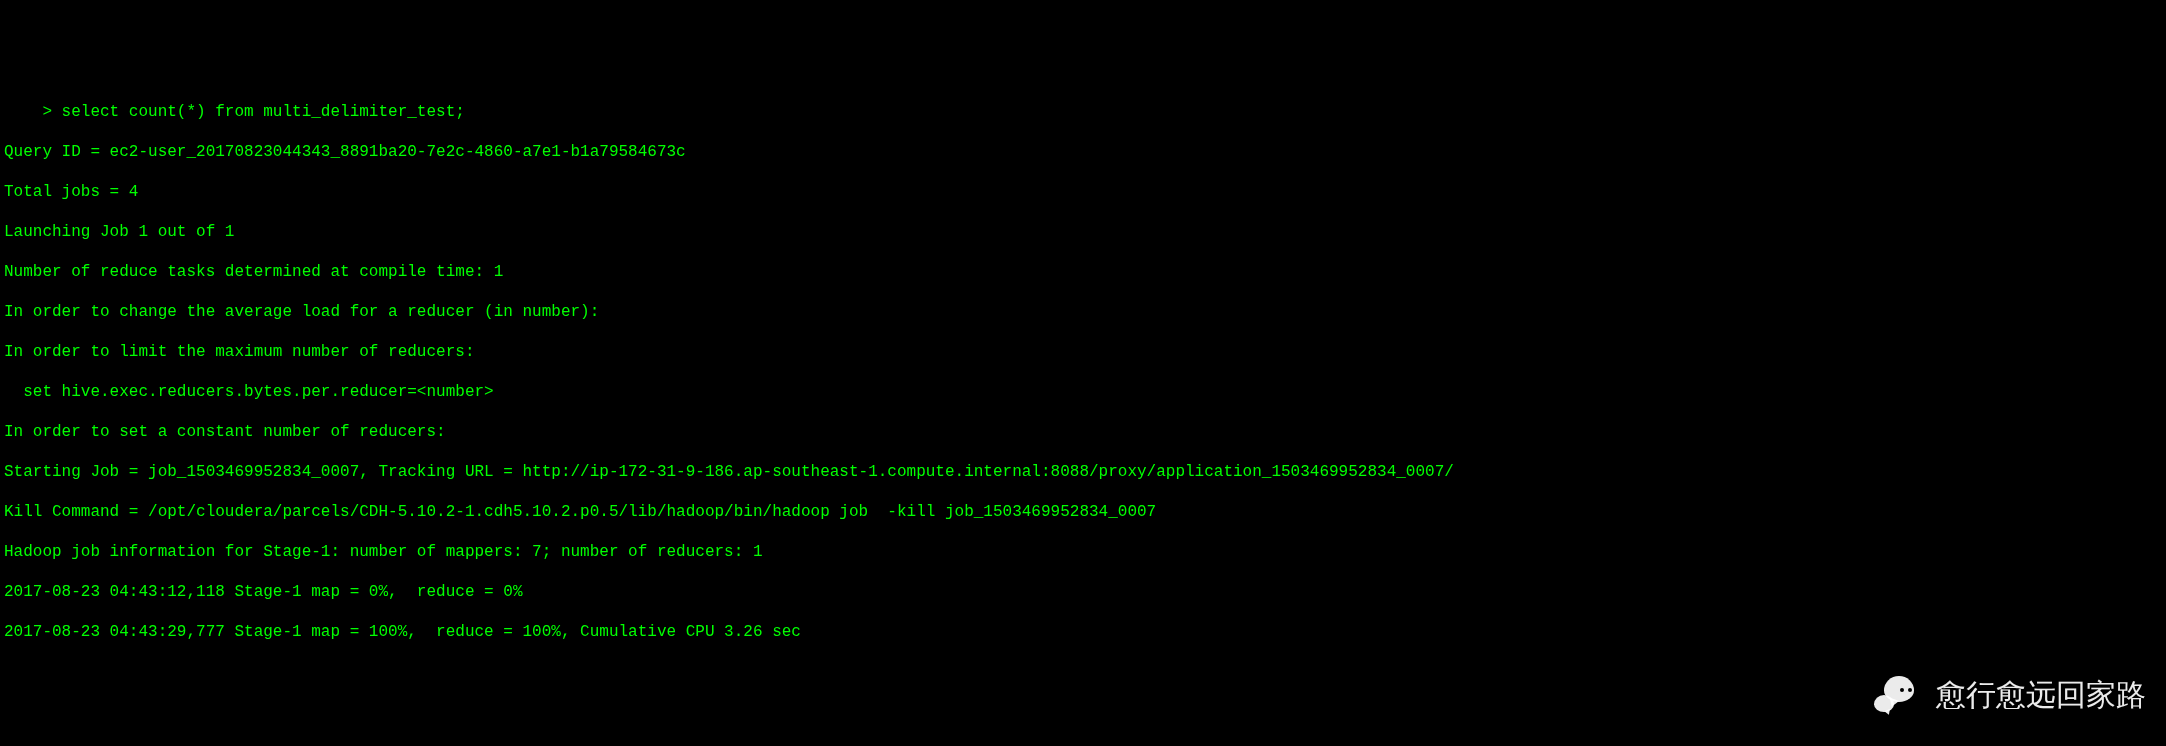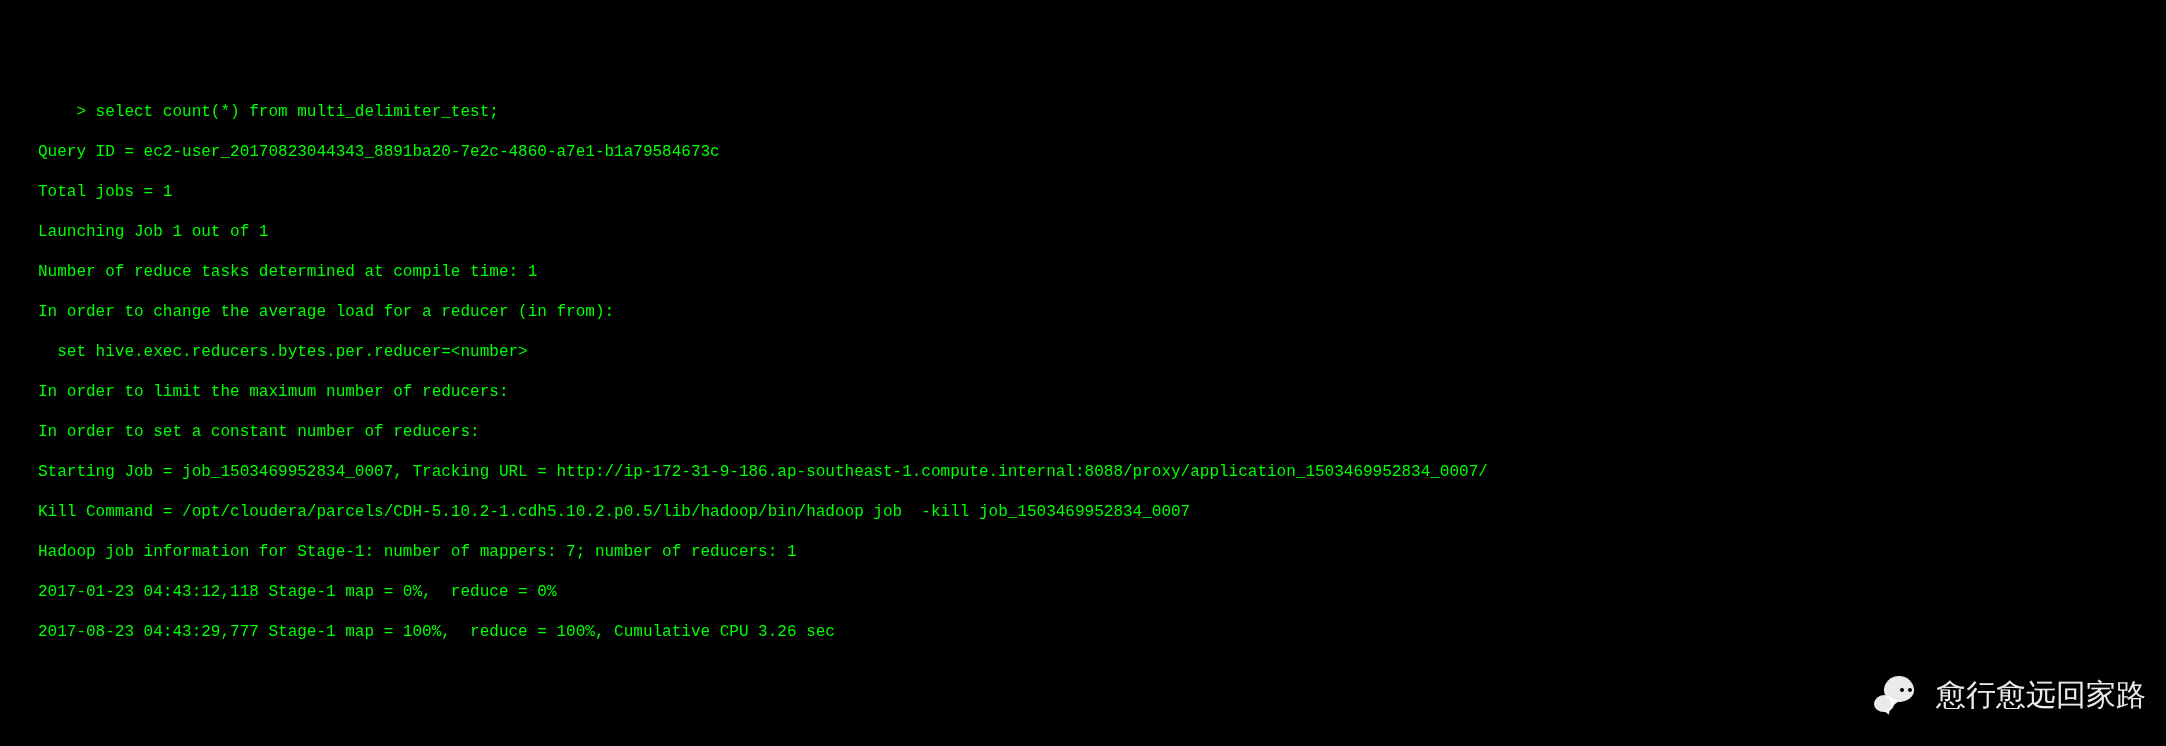--- a/index.html
+++ b/index.html
@@ -14,21 +14,20 @@
     width: 2166px;
     height: 746px;
     position: relative;
     padding: 2px 4px;
   }
   .terminal {
     font-family: inherit;
   }
   .line {
     display: block;
-    margin-left: 34px;
   }
   .watermark {
     position: absolute;
     right: 20px;
     bottom: 30px;
     display: flex;
     align-items: center;
     gap: 20px;
     color: rgba(255,255,255,0.92);
     z-index: 10;
@@ -93,31 +92,31 @@
   }
 </style>
 </head>
 <body>
 
 
 
 <div class="terminal">
 <span class="line">    &gt; select count(*) from multi_delimiter_test;</span>
 <span class="line">Query ID = ec2-user_20170823044343_8891ba20-7e2c-4860-a7e1-b1a79584673c</span>
-<span class="line">Total jobs = 1</span>
+<span class="line">Total jobs = 4</span>
 <span class="line">Launching Job 1 out of 1</span>
 <span class="line">Number of reduce tasks determined at compile time: 1</span>
-<span class="line">In order to change the average load for a reducer (in from):</span>
+<span class="line">In order to change the average load for a reducer (in number):</span>
+<span class="line">In order to limit the maximum number of reducers:</span>
 <span class="line">  set hive.exec.reducers.bytes.per.reducer=&lt;number&gt;</span>
-<span class="line">In order to limit the maximum number of reducers:</span>
 <span class="line">In order to set a constant number of reducers:</span>
 <span class="line">Starting Job = job_1503469952834_0007, Tracking URL = http://ip-172-31-9-186.ap-southeast-1.compute.internal:8088/proxy/application_1503469952834_0007/</span>
 <span class="line">Kill Command = /opt/cloudera/parcels/CDH-5.10.2-1.cdh5.10.2.p0.5/lib/hadoop/bin/hadoop job  -kill job_1503469952834_0007</span>
 <span class="line">Hadoop job information for Stage-1: number of mappers: 7; number of reducers: 1</span>
-<span class="line">2017-01-23 04:43:12,118 Stage-1 map = 0%,  reduce = 0%</span>
+<span class="line">2017-08-23 04:43:12,118 Stage-1 map = 0%,  reduce = 0%</span>
 <span class="line">2017-08-23 04:43:29,777 Stage-1 map = 100%,  reduce = 100%, Cumulative CPU 3.26 sec</span>
 
 
 
 
 
 
 
 
 </div>

